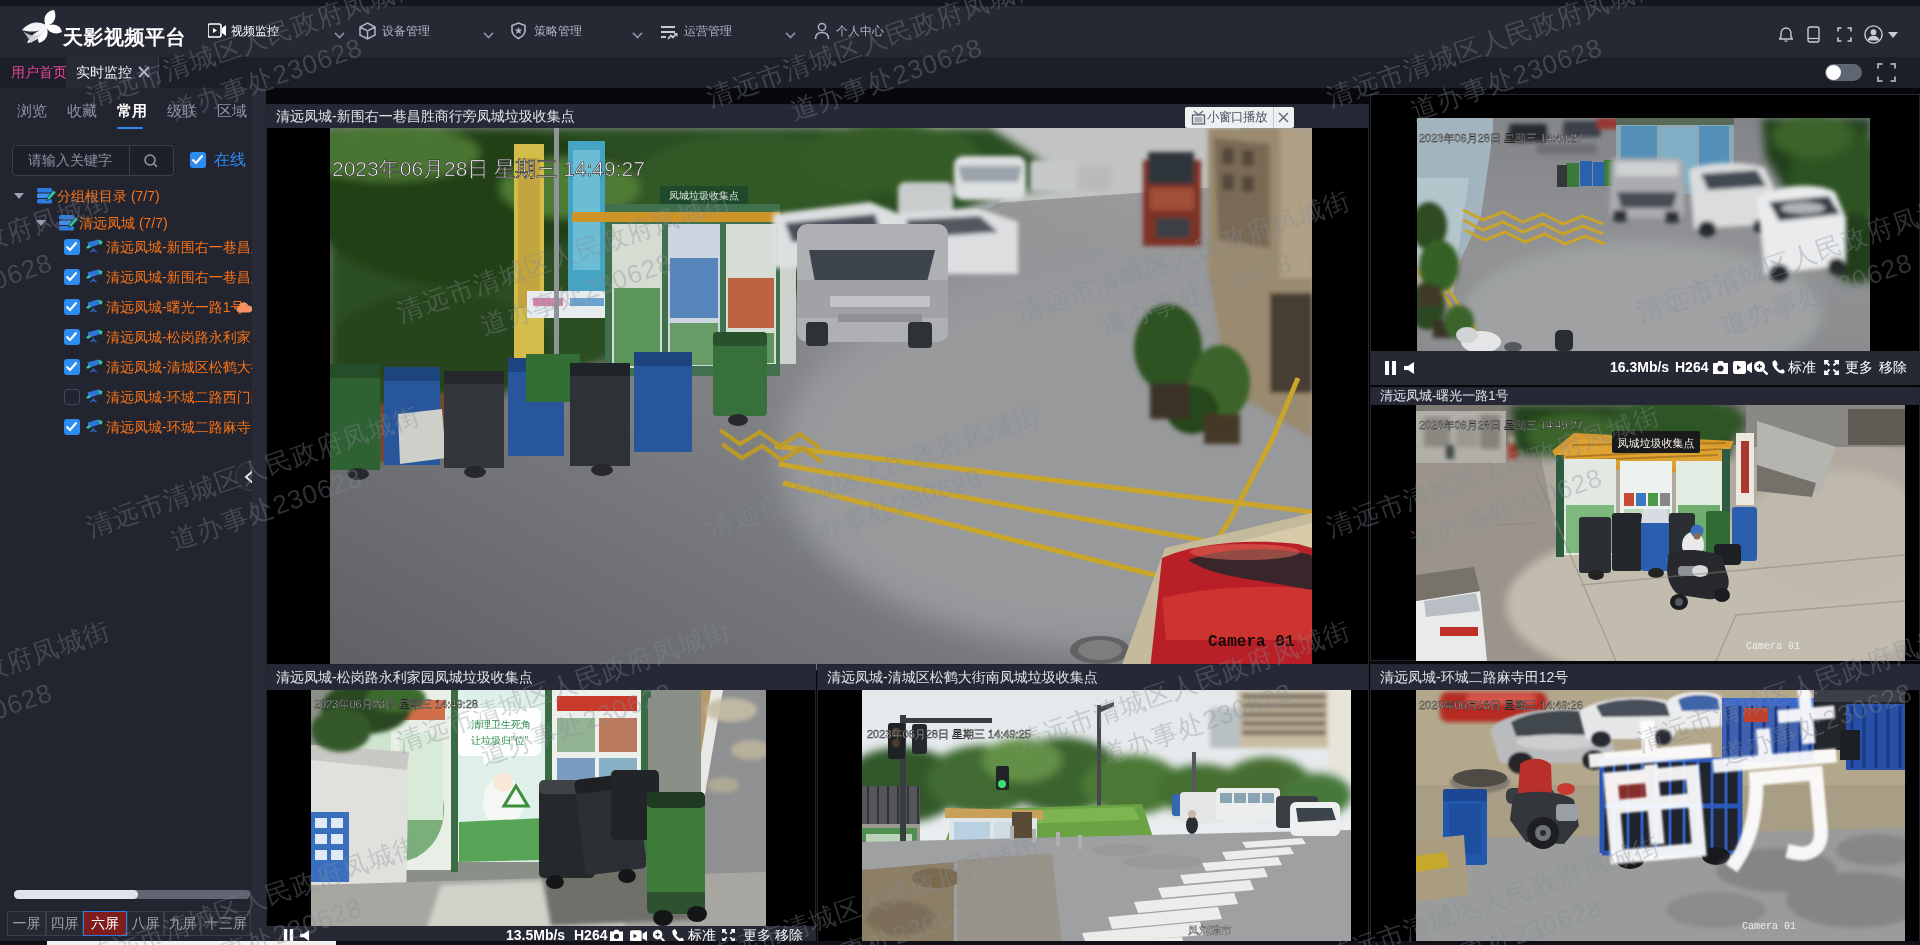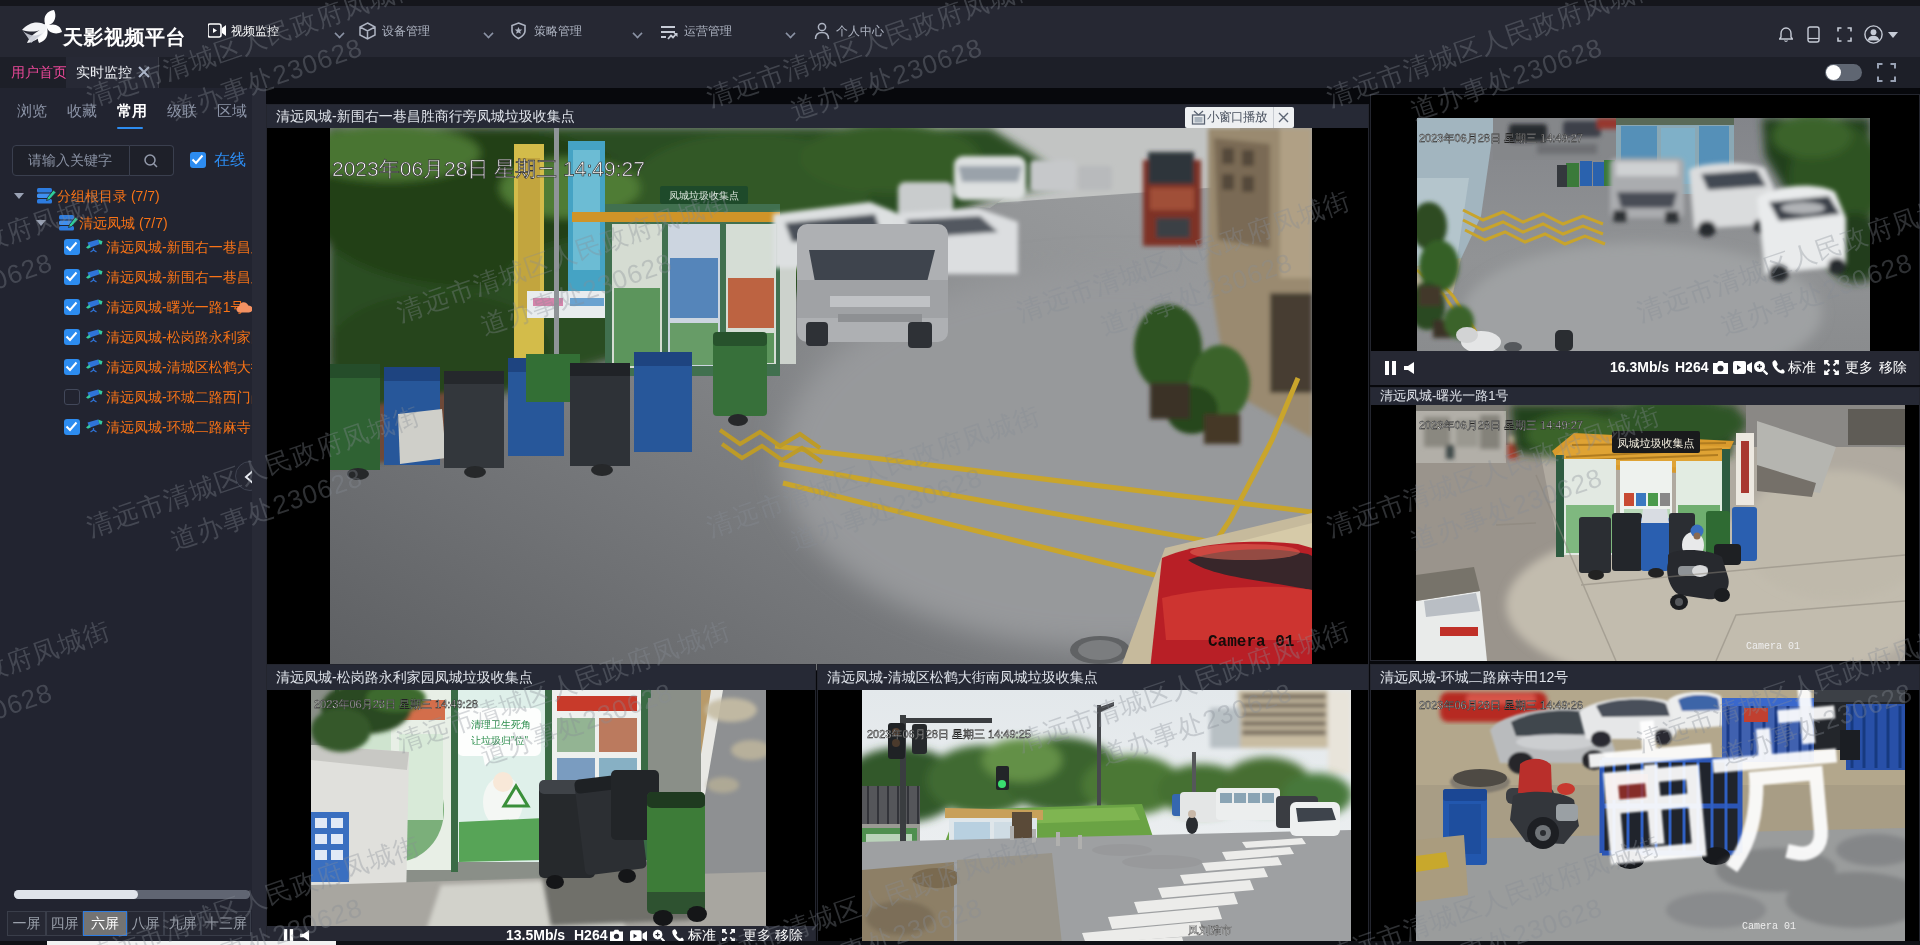--- a/index.html
+++ b/index.html
@@ -30,21 +30,21 @@
 .cbx{position:absolute;top:7px;width:16px;height:16px;background:#2d8cf0;border-radius:3px}
 .cbx.off{background:#222430;border:1px solid #42485a}
 .cbx svg{position:absolute;left:1px;top:2px}
 .ticon{position:absolute;top:7px}
 .ttext{position:absolute;top:0}
 .collapse{position:absolute;left:235px;top:373px;width:30px;height:30px;border-radius:50%;background:#262834;border:1px solid #3e4250}
 .sscroll{position:absolute;left:14px;top:802px;width:236px;height:9px;background:rgba(148,154,170,.55);border-radius:5px}
 .sthumb{position:absolute;left:0;top:0;width:124px;height:9px;background:#dfe3ea;border-radius:5px}
 .sbtns{position:absolute;left:7px;top:823px;height:25px}
 .sb{position:absolute;top:0;height:25px;border:1px solid #3a3e4a;color:#9aa0ab;font-size:14px;text-align:center;line-height:23px;background:#262833}
-.sb.act{background:#737373;border-color:#2d7ce1;color:#fff}
+.sb.act{background:#7f1d1d;border-color:#2d7ce1;color:#fff}
 #botbar{position:absolute;left:0;top:941px;width:1920px;height:4px;background:#101116}
 #botthumb{position:absolute;left:47px;top:941px;width:289px;height:4px;background:#f2f2f2}
 .panel{position:absolute;background:#000;border:1px solid #23252e}
 .ptitle{position:absolute;left:0;top:0;right:0;height:23px;background:#262935;color:#dfe3ea;font-size:14px;line-height:22px;padding-left:9px;white-space:nowrap}
 .vid{position:absolute;overflow:hidden;background:#000}
 .vid svg{position:absolute;left:0;top:0}
 .ctrlbar{position:absolute;left:0;right:0;background:#262833;color:#fff;font-size:14px}
 .ctrlbar span{white-space:nowrap}
 .wm{position:absolute;width:420px;color:rgba(136,141,150,.34);font-size:26px;line-height:40px;transform:rotate(-19deg);text-align:center;pointer-events:none;z-index:50;letter-spacing:1px}
 </style>

